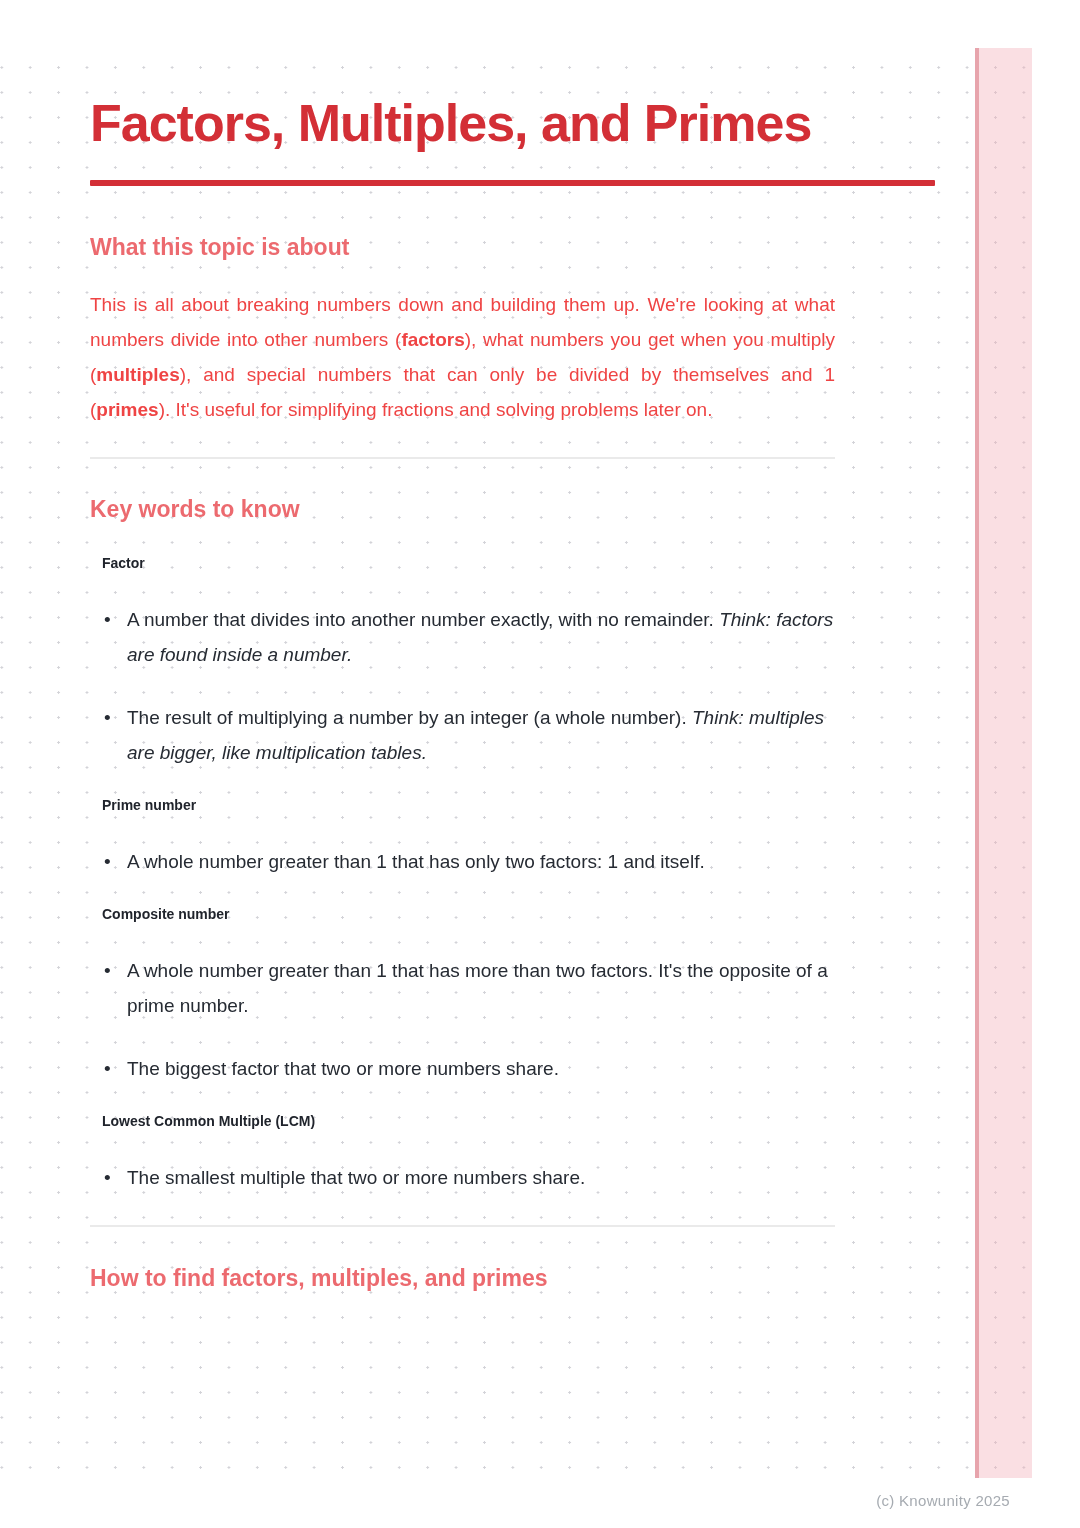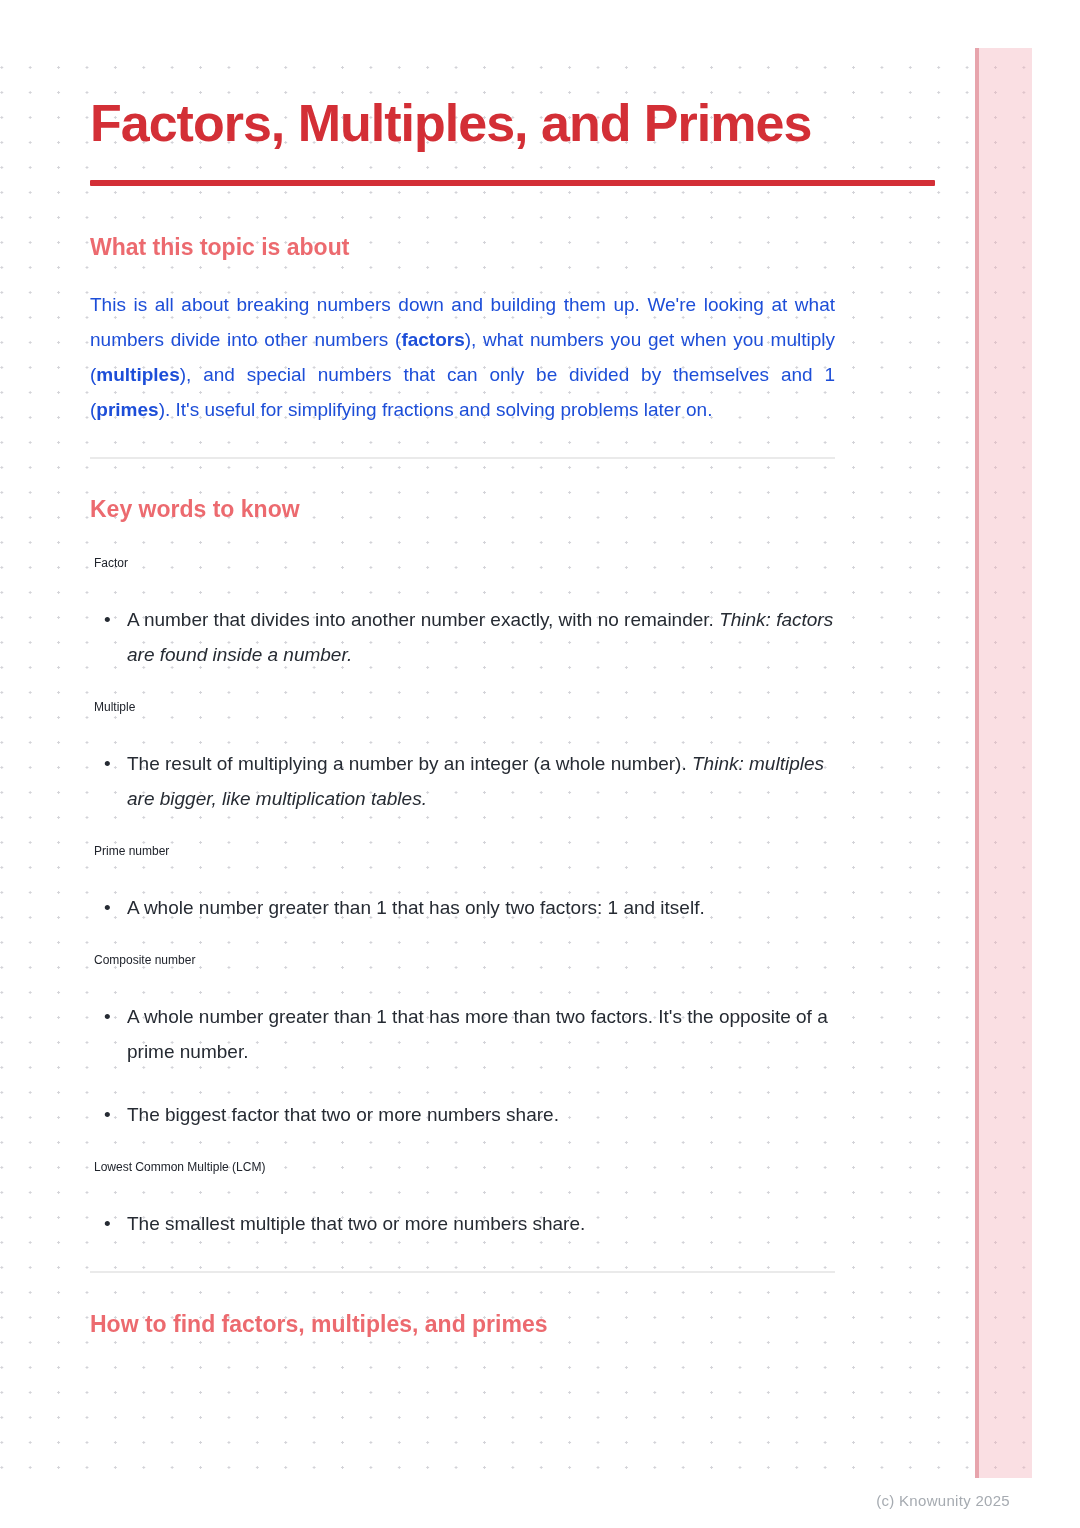--- a/index.html
+++ b/index.html
@@ -67,34 +67,34 @@
     line-height: 1.2;
     font-weight: 700;
     color: #ec6a6f;
   }
   h2.keywords-heading { margin-top: 37px; }
   h2.howto-heading { margin-top: 38px; }
   p.intro {
     margin: 26px 0 0 0;
     font-size: 19px;
     line-height: 35px;
-    color: #1d4ed8;
+    color: #ef4444;
     text-align: justify;
   }
   hr.divider {
     margin: 30px 0 0 0;
     border: none;
     border-top: 2px solid #eaeaea;
     width: 745px;
   }
   h3.term {
-    margin: 24px 0 0 4px;
-    font-size: 12px;
+    margin: 24px 0 0 12px;
+    font-size: 14px;
     line-height: 22px;
-    font-weight: 400;
+    font-weight: 700;
     color: #20242c;
   }
   h3.term:first-child { margin-top: 28px; }
   .keyword-list h3.term.first { margin-top: 28px; }
   ul.def-list {
     margin: 28px 0 0 0;
     padding: 0;
     list-style: none;
   }
   ul.def-list li {
@@ -144,21 +144,20 @@
     <hr class="divider">
 
     <h2 class="section-heading keywords-heading">Key words to know</h2>
 
     <div class="keyword-list">
   <h3 class="term first">Factor</h3>
   <ul class="def-list">
     <li><span><span>A number that divides into another number exactly, with no remainder. </span><span style="font-style: italic;">Think: factors are found inside a number.</span></span></li>
   </ul>
 
-  <h3 class="term">Multiple</h3>
   <ul class="def-list">
     <li><span><span>The result of multiplying a number by an integer (a whole number). </span><span style="font-style: italic;">Think: multiples are bigger, like multiplication tables.</span></span></li>
   </ul>
 
   <h3 class="term">Prime number</h3>
   <ul class="def-list">
     <li><span><span>A whole number greater than 1 that has only two factors: 1 and itself.</span></span></li>
   </ul>
 
   <h3 class="term">Composite number</h3>

